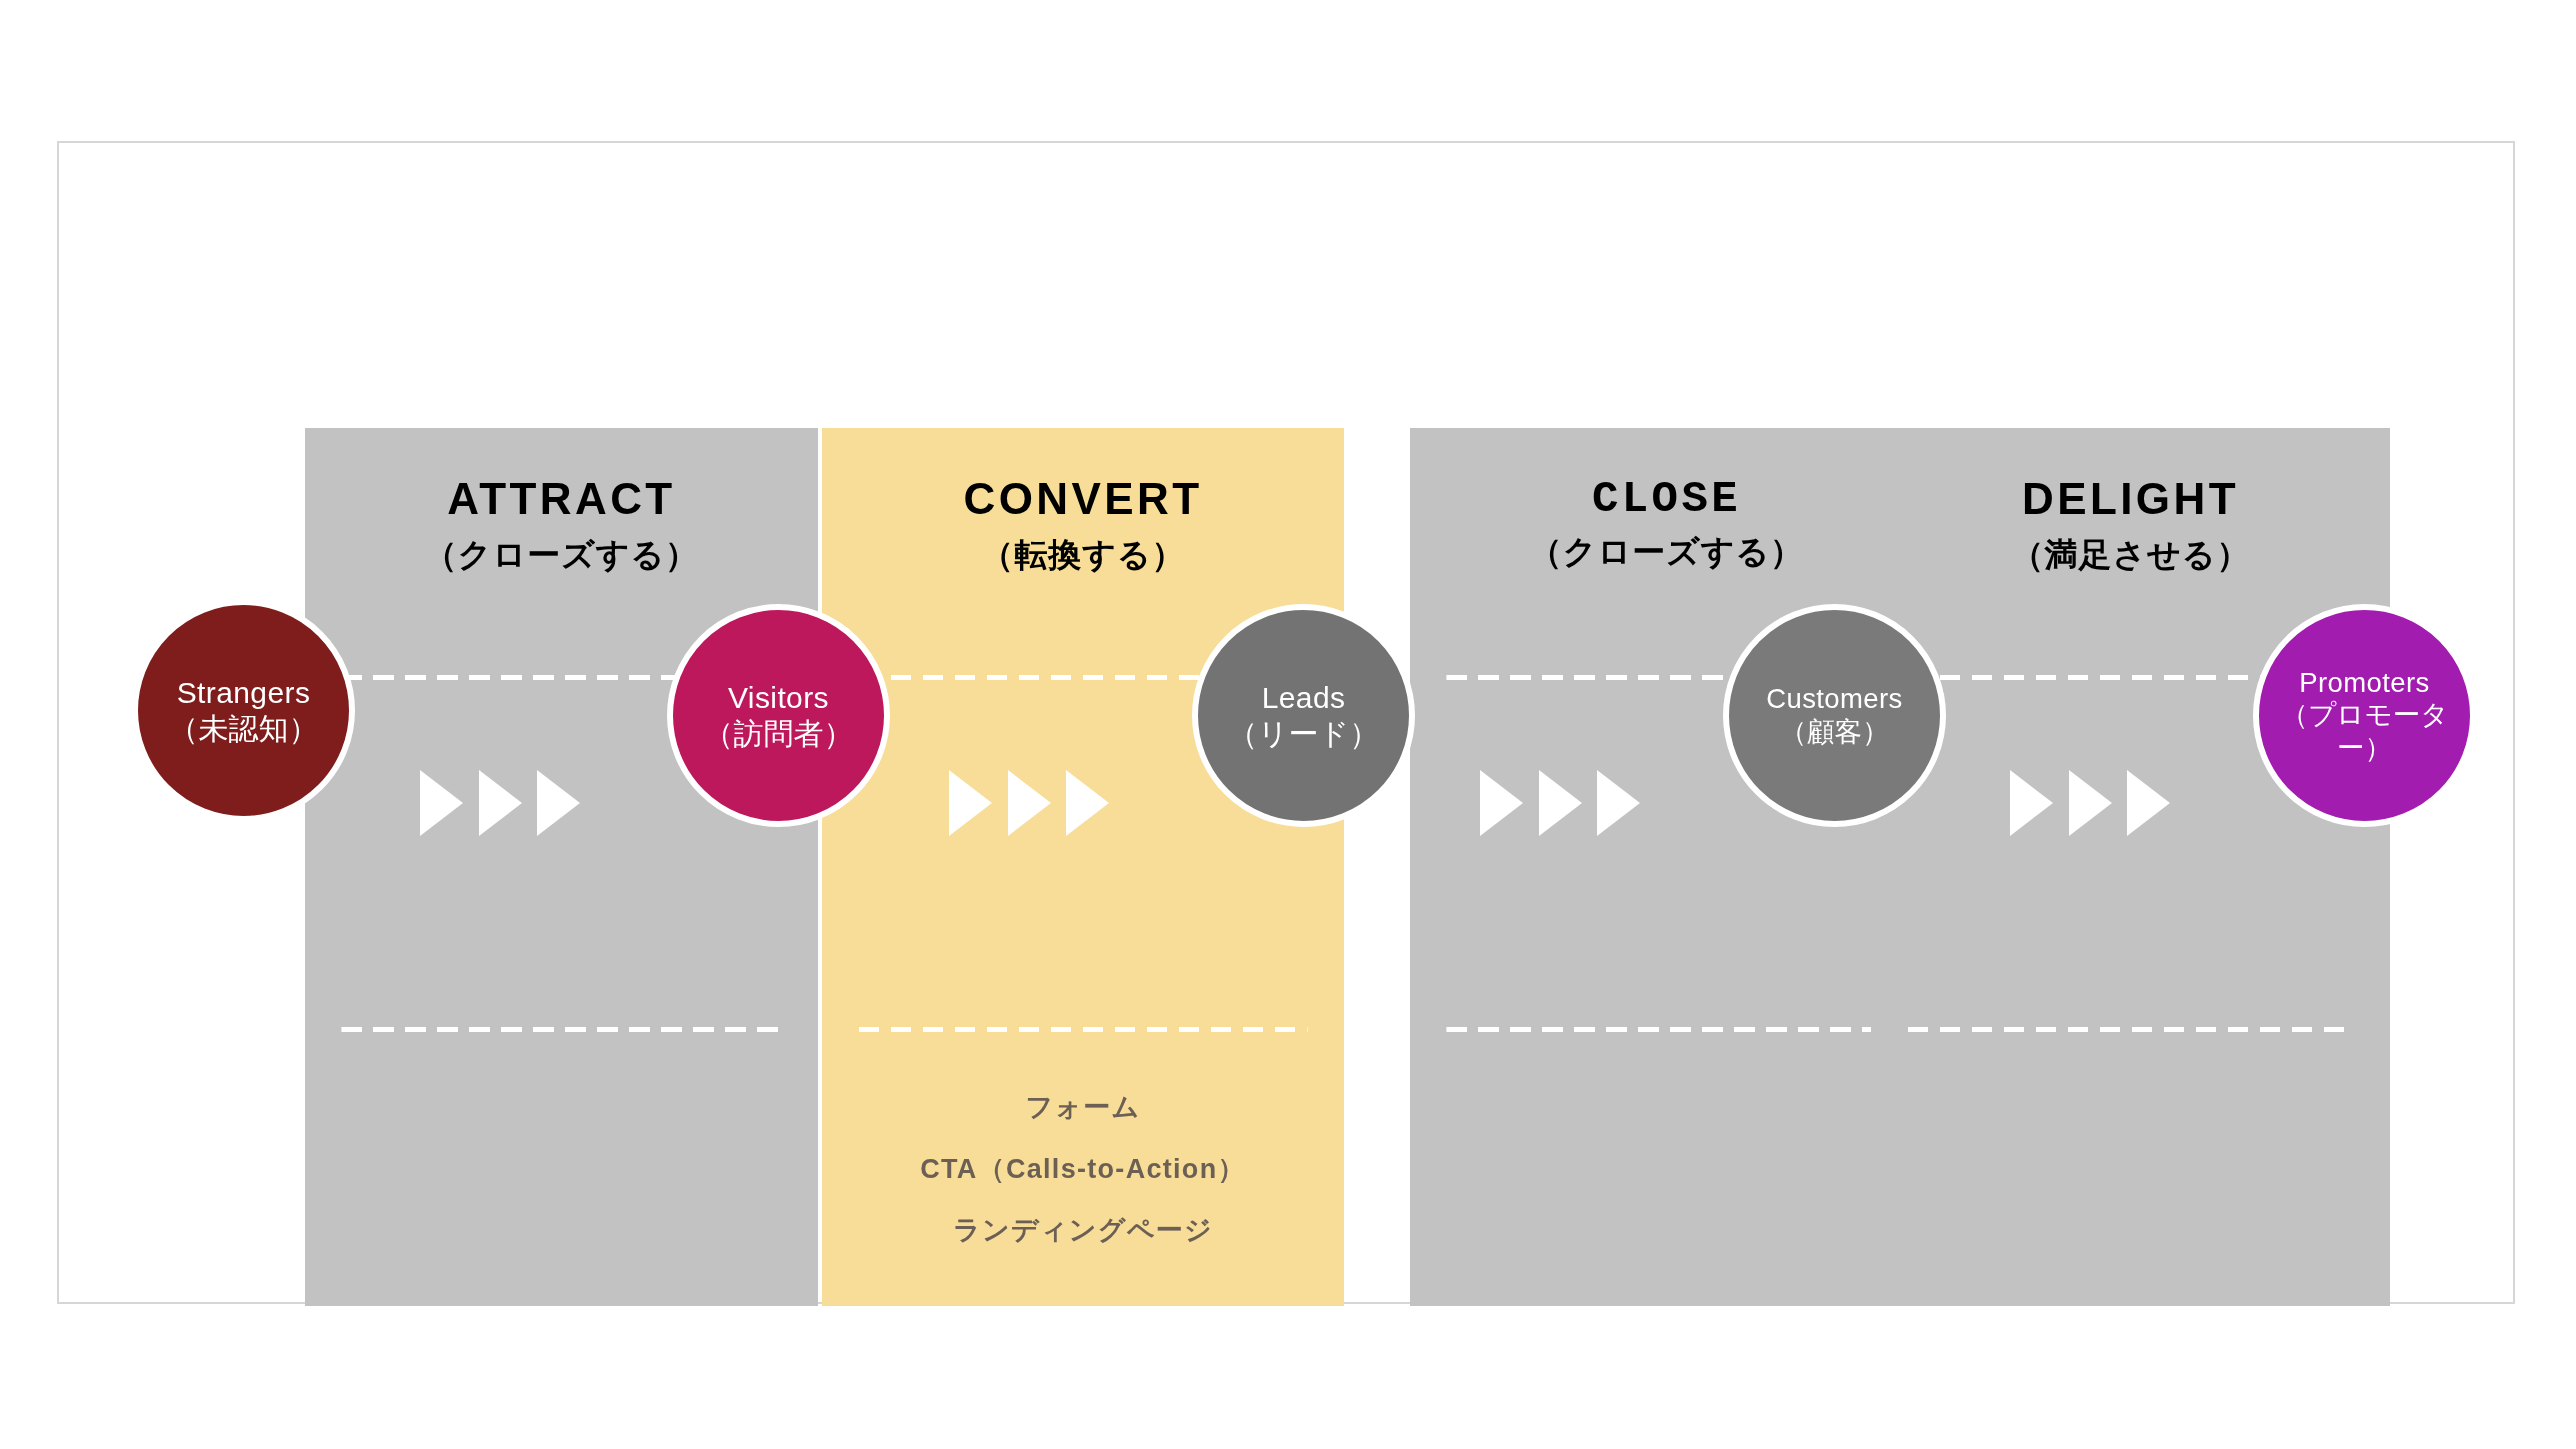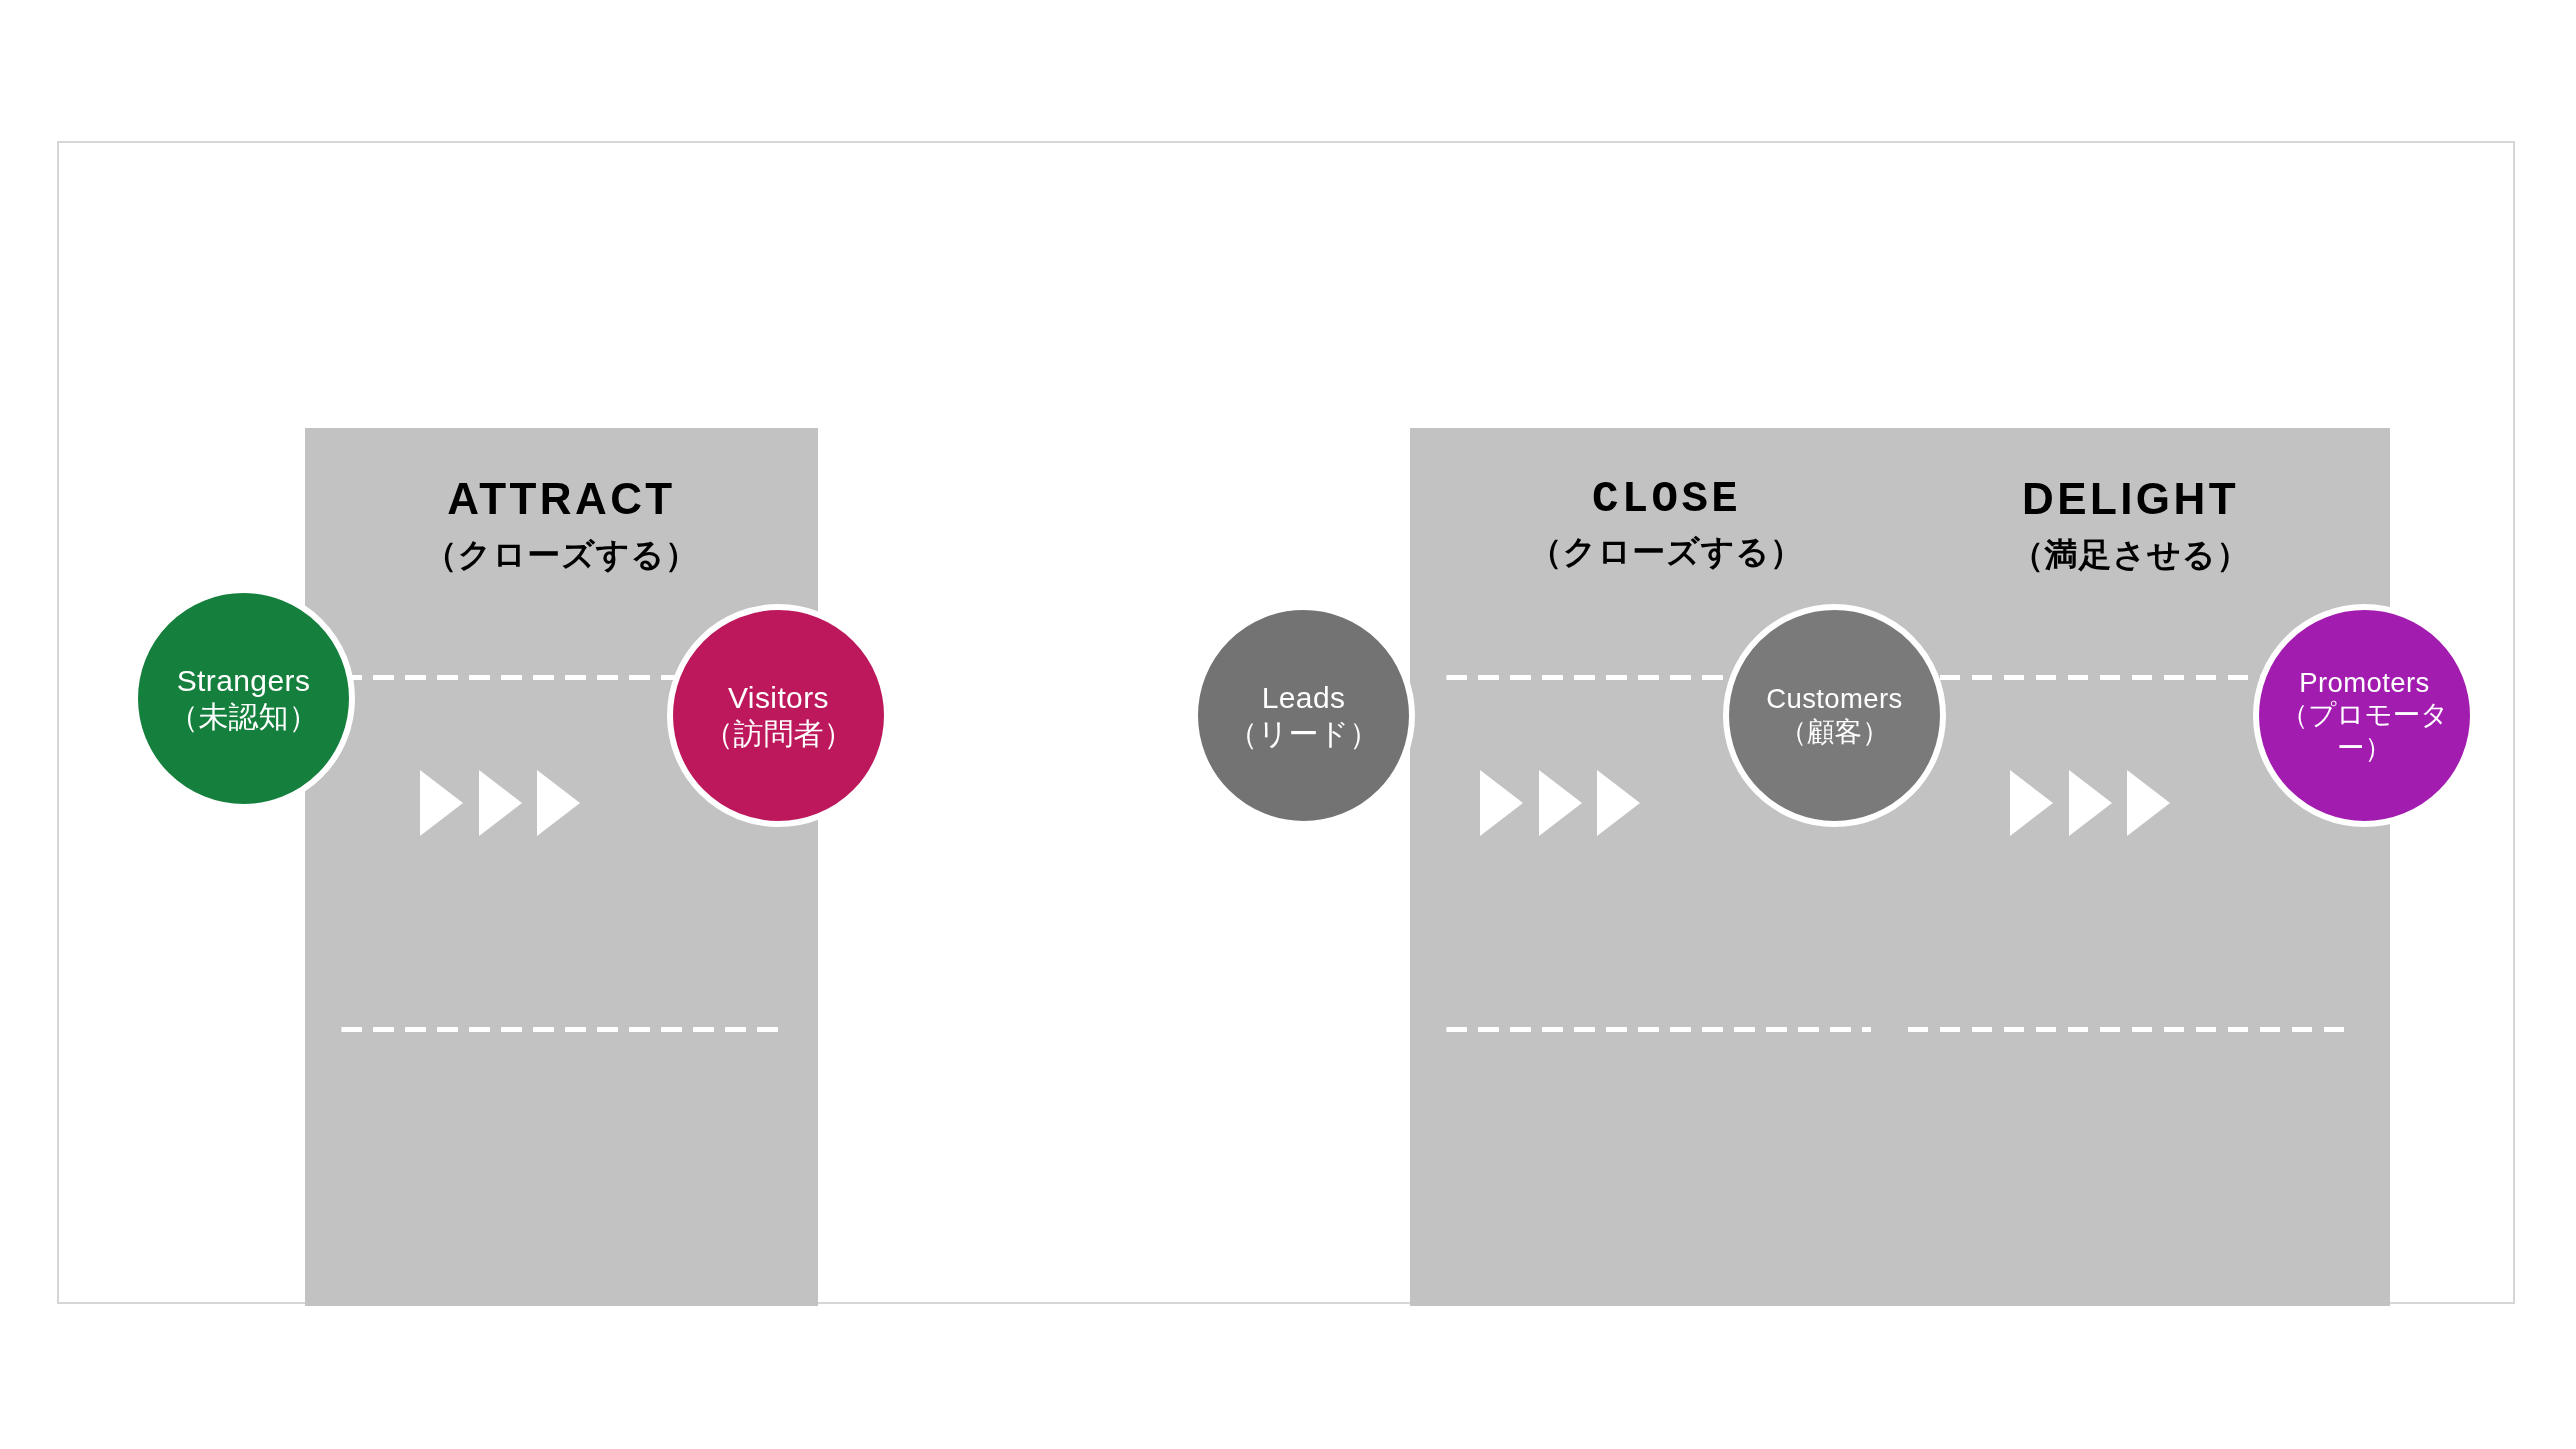--- a/index.html
+++ b/index.html
@@ -164,20 +164,33 @@
 
     <div class="col gray col-0">
       <div class="col-head">
         <span class="en">ATTRACT</span>
         <span class="ja">（クローズする）</span>
       </div>
       <div class="dash dash-top"></div>
       <div class="dash dash-bottom"></div>
     </div>
 
+    <div class="col yellow col-1">
+      <div class="col-head">
+        <span class="en">CONVERT</span>
+        <span class="ja">（転換する）</span>
+      </div>
+      <div class="dash dash-top"></div>
+      <div class="dash dash-bottom"></div>
+      <div class="col-notes">
+        <div>フォーム</div>
+        <div>CTA（Calls-to-Action）</div>
+        <div>ランディングページ</div>
+      </div>
+    </div>
 
     <div class="col gray col-2">
       <div class="col-head">
         <span class="en">CLOSE</span>
         <span class="ja">（クローズする）</span>
       </div>
       <div class="dash dash-top"></div>
       <div class="dash dash-bottom"></div>
     </div>
 
@@ -187,21 +200,21 @@
         <span class="ja">（満足させる）</span>
       </div>
       <div class="dash dash-top"></div>
       <div class="dash dash-bottom"></div>
     </div>
 
   </div>
 
   <div id="overlay">
 
-    <div class="node" style="left:73px;  top:444px; background:#15803d;">
+    <div class="node" style="left:73px;  top:456px; background:#7f1d1d;">
       <span class="en">Strangers</span>
       <span class="ja">（未認知）</span>
     </div>
 
     <div class="arrows" style="left:361px; top:627px;">
       <div class="tri"></div>
       <div class="tri"></div>
       <div class="tri"></div>
     </div>
 

